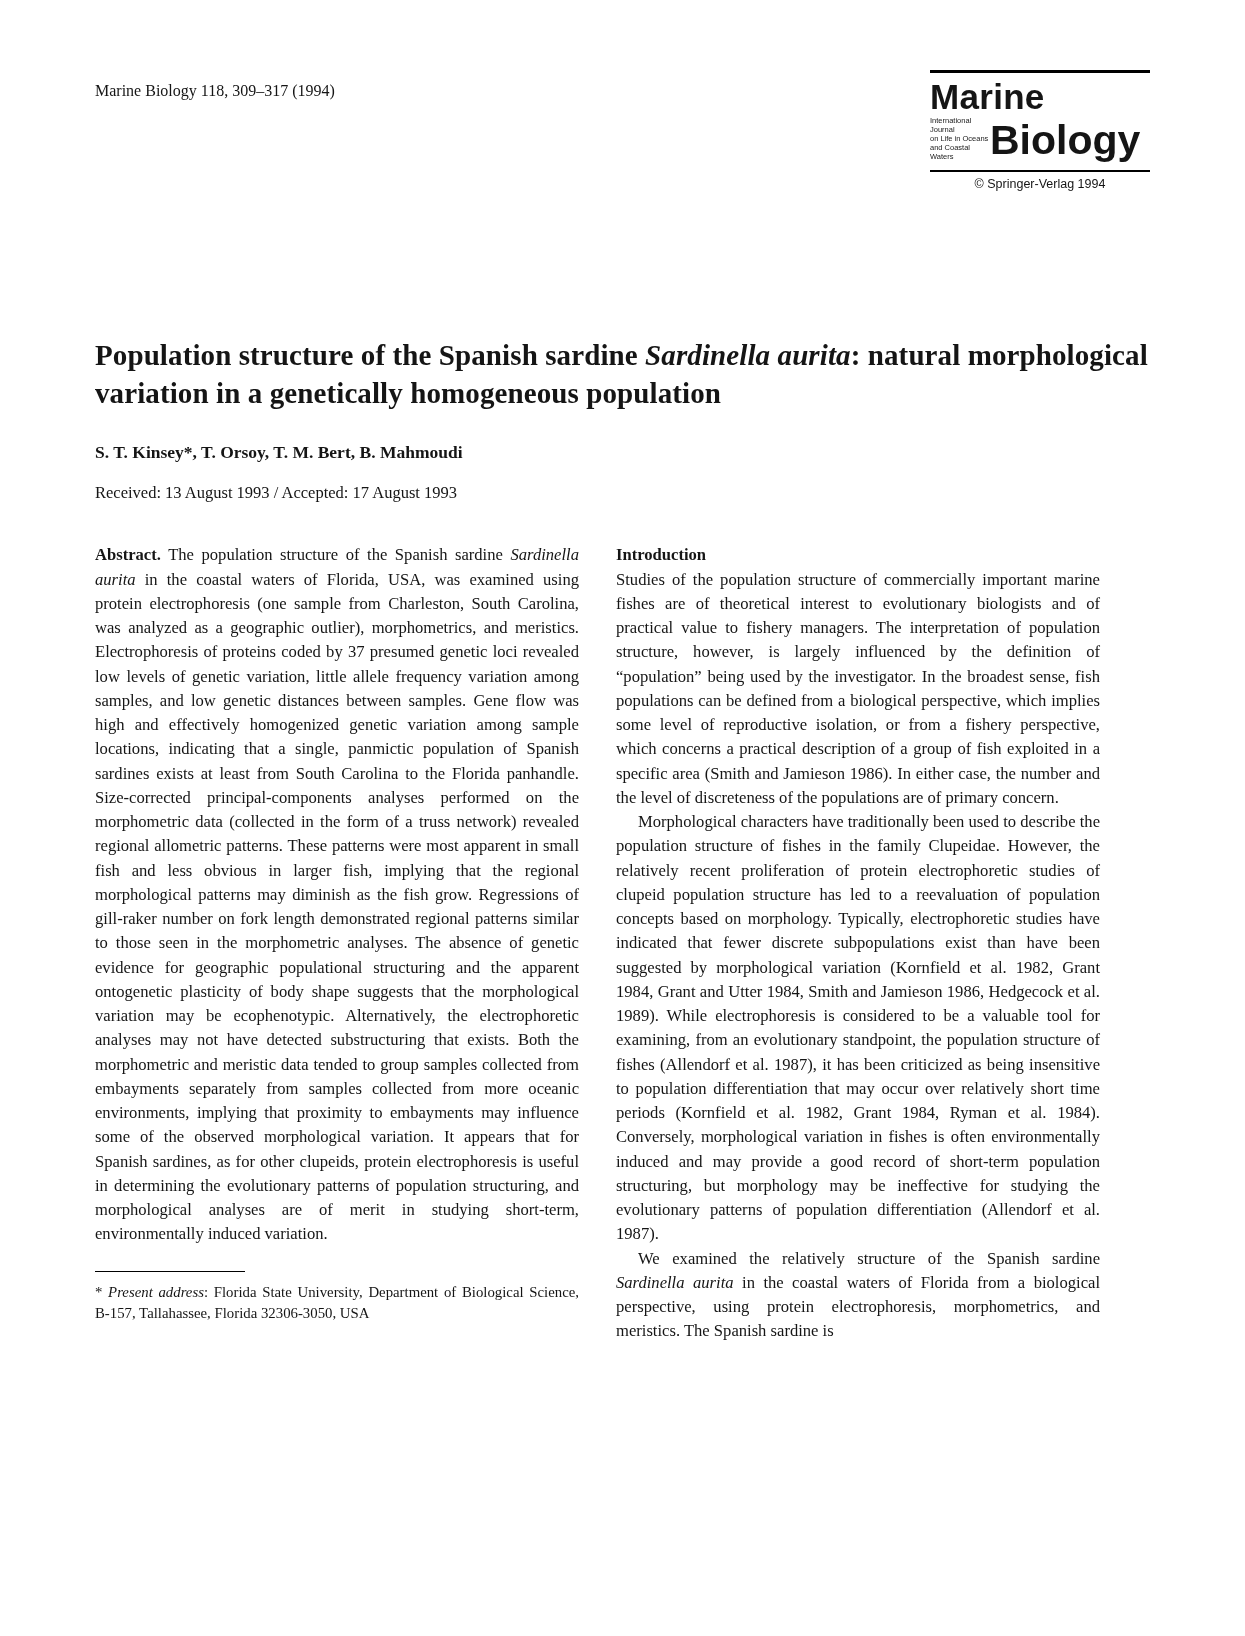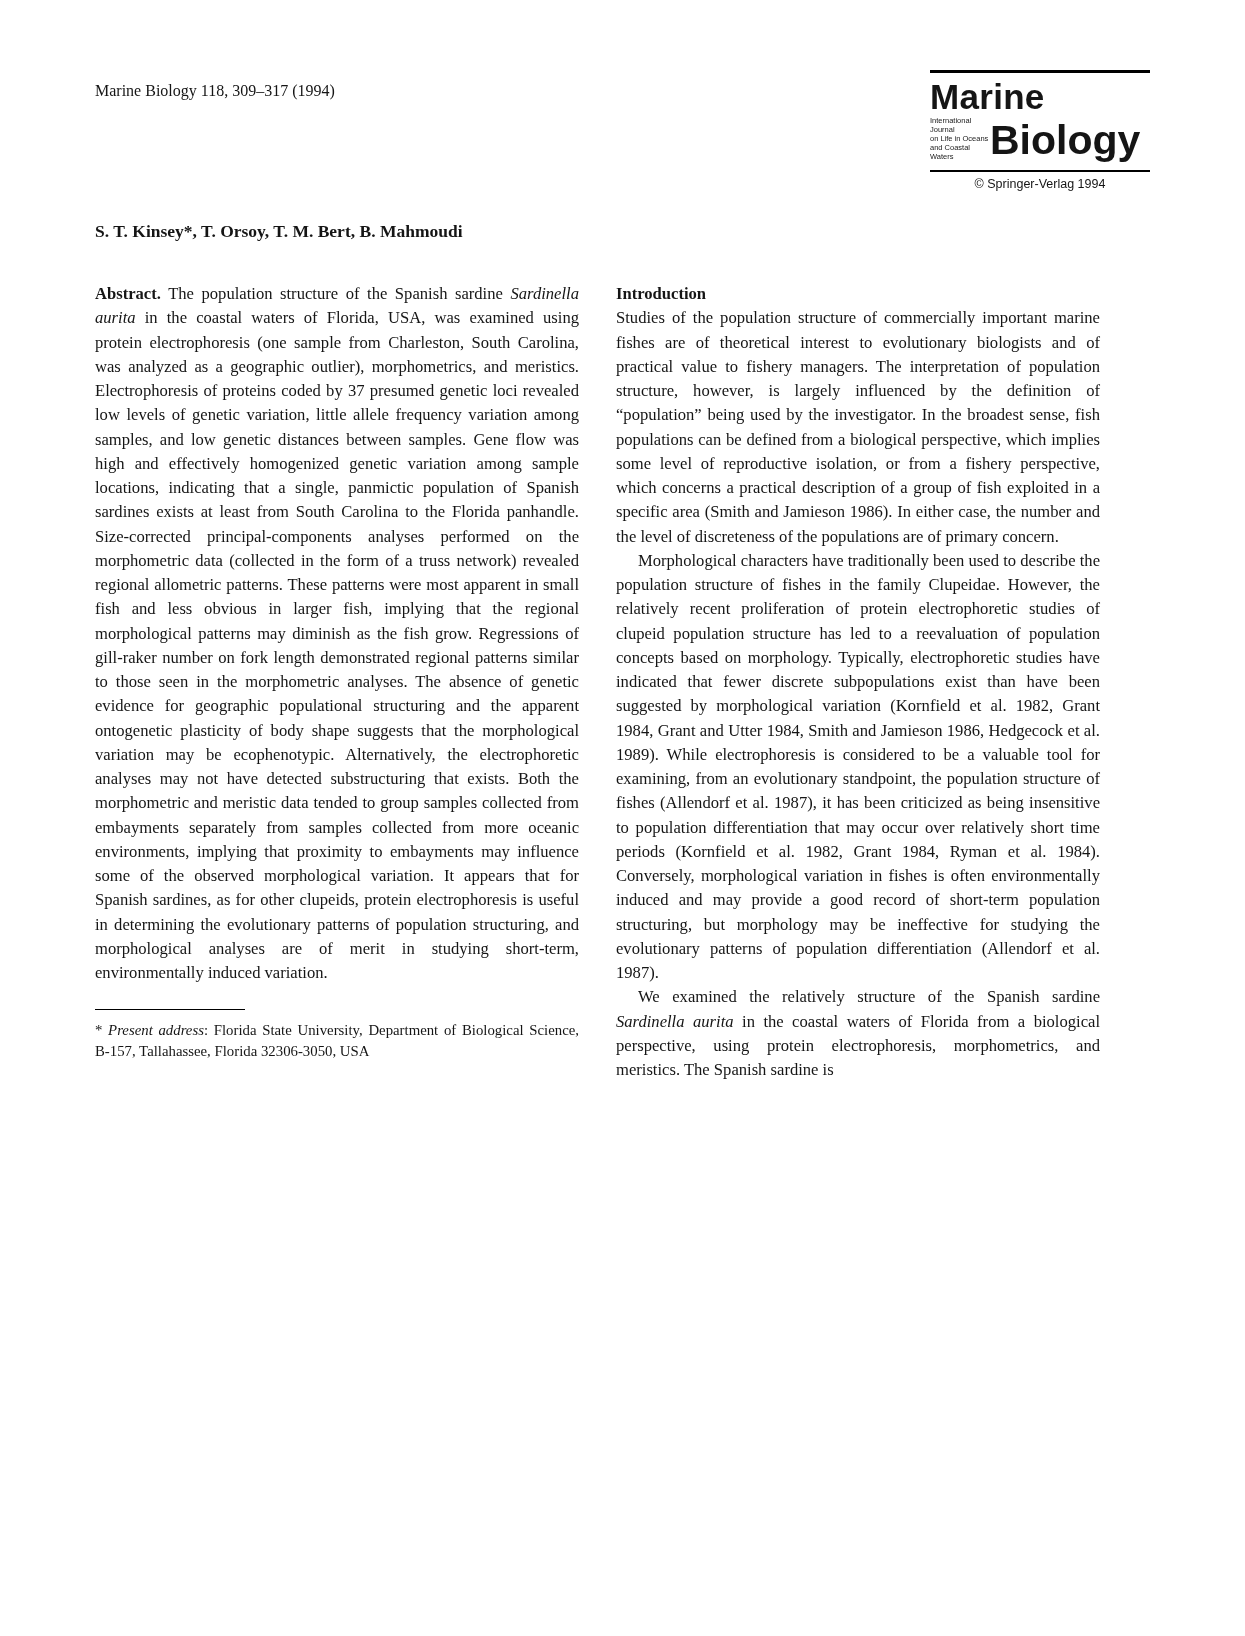--- a/index.html
+++ b/index.html
@@ -51,22 +51,24 @@
           <div>on Life in Oceans</div>
           <div>and Coastal Waters</div>
         </div>
         <div class="logo-word2">Biology</div>
       </div>
       <div class="logo-bottomline"></div>
       <div class="logo-copyright">© Springer-Verlag 1994</div>
     </div>
   </div>
 
+  <h1 class="title"><span>Population structure of the Spanish sardine </span><i>Sardinella aurita</i><span>: natural morphological variation in a genetically homogeneous population</span></h1>
 
   <div class="authors">S. T. Kinsey*, T. Orsoy, T. M. Bert, B. Mahmoudi</div>
+  <div class="received">Received: 13 August 1993 / Accepted: 17 August 1993</div>
 
   <div class="columns">
 
     <div class="col">
       <p><b>Abstract.</b><span> The population structure of the Spanish sardine </span><i>Sardinella aurita</i><span> in the coastal waters of Florida, USA, was examined using protein electrophoresis (one sample from Charleston, South Carolina, was analyzed as a geographic outlier), morphometrics, and meristics. Electrophoresis of proteins coded by 37 presumed genetic loci revealed low levels of genetic variation, little allele frequency variation among samples, and low genetic distances between samples. Gene flow was high and effectively homogenized genetic variation among sample locations, indicating that a single, panmictic population of Spanish sardines exists at least from South Carolina to the Florida panhandle. Size-corrected principal-components analyses performed on the morphometric data (collected in the form of a truss network) revealed regional allometric patterns. These patterns were most apparent in small fish and less obvious in larger fish, implying that the regional morphological patterns may diminish as the fish grow. Regressions of gill-raker number on fork length demonstrated regional patterns similar to those seen in the morphometric analyses. The absence of genetic evidence for geographic populational structuring and the apparent ontogenetic plasticity of body shape suggests that the morphological variation may be ecophenotypic. Alternatively, the electrophoretic analyses may not have detected substructuring that exists. Both the morphometric and meristic data tended to group samples collected from embayments separately from samples collected from more oceanic environments, implying that proximity to embayments may influence some of the observed morphological variation. It appears that for Spanish sardines, as for other clupeids, protein electrophoresis is useful in determining the evolutionary patterns of population structuring, and morphological analyses are of merit in studying short-term, environmentally induced variation.</span></p>
 
       <div class="fn-sep"></div>
 
       <p class="footnote"><span>*  </span><i>Present address</i><span>: Florida State University, Department of Biological Science, B-157, Tallahassee, Florida 32306-3050, USA</span></p>
 

